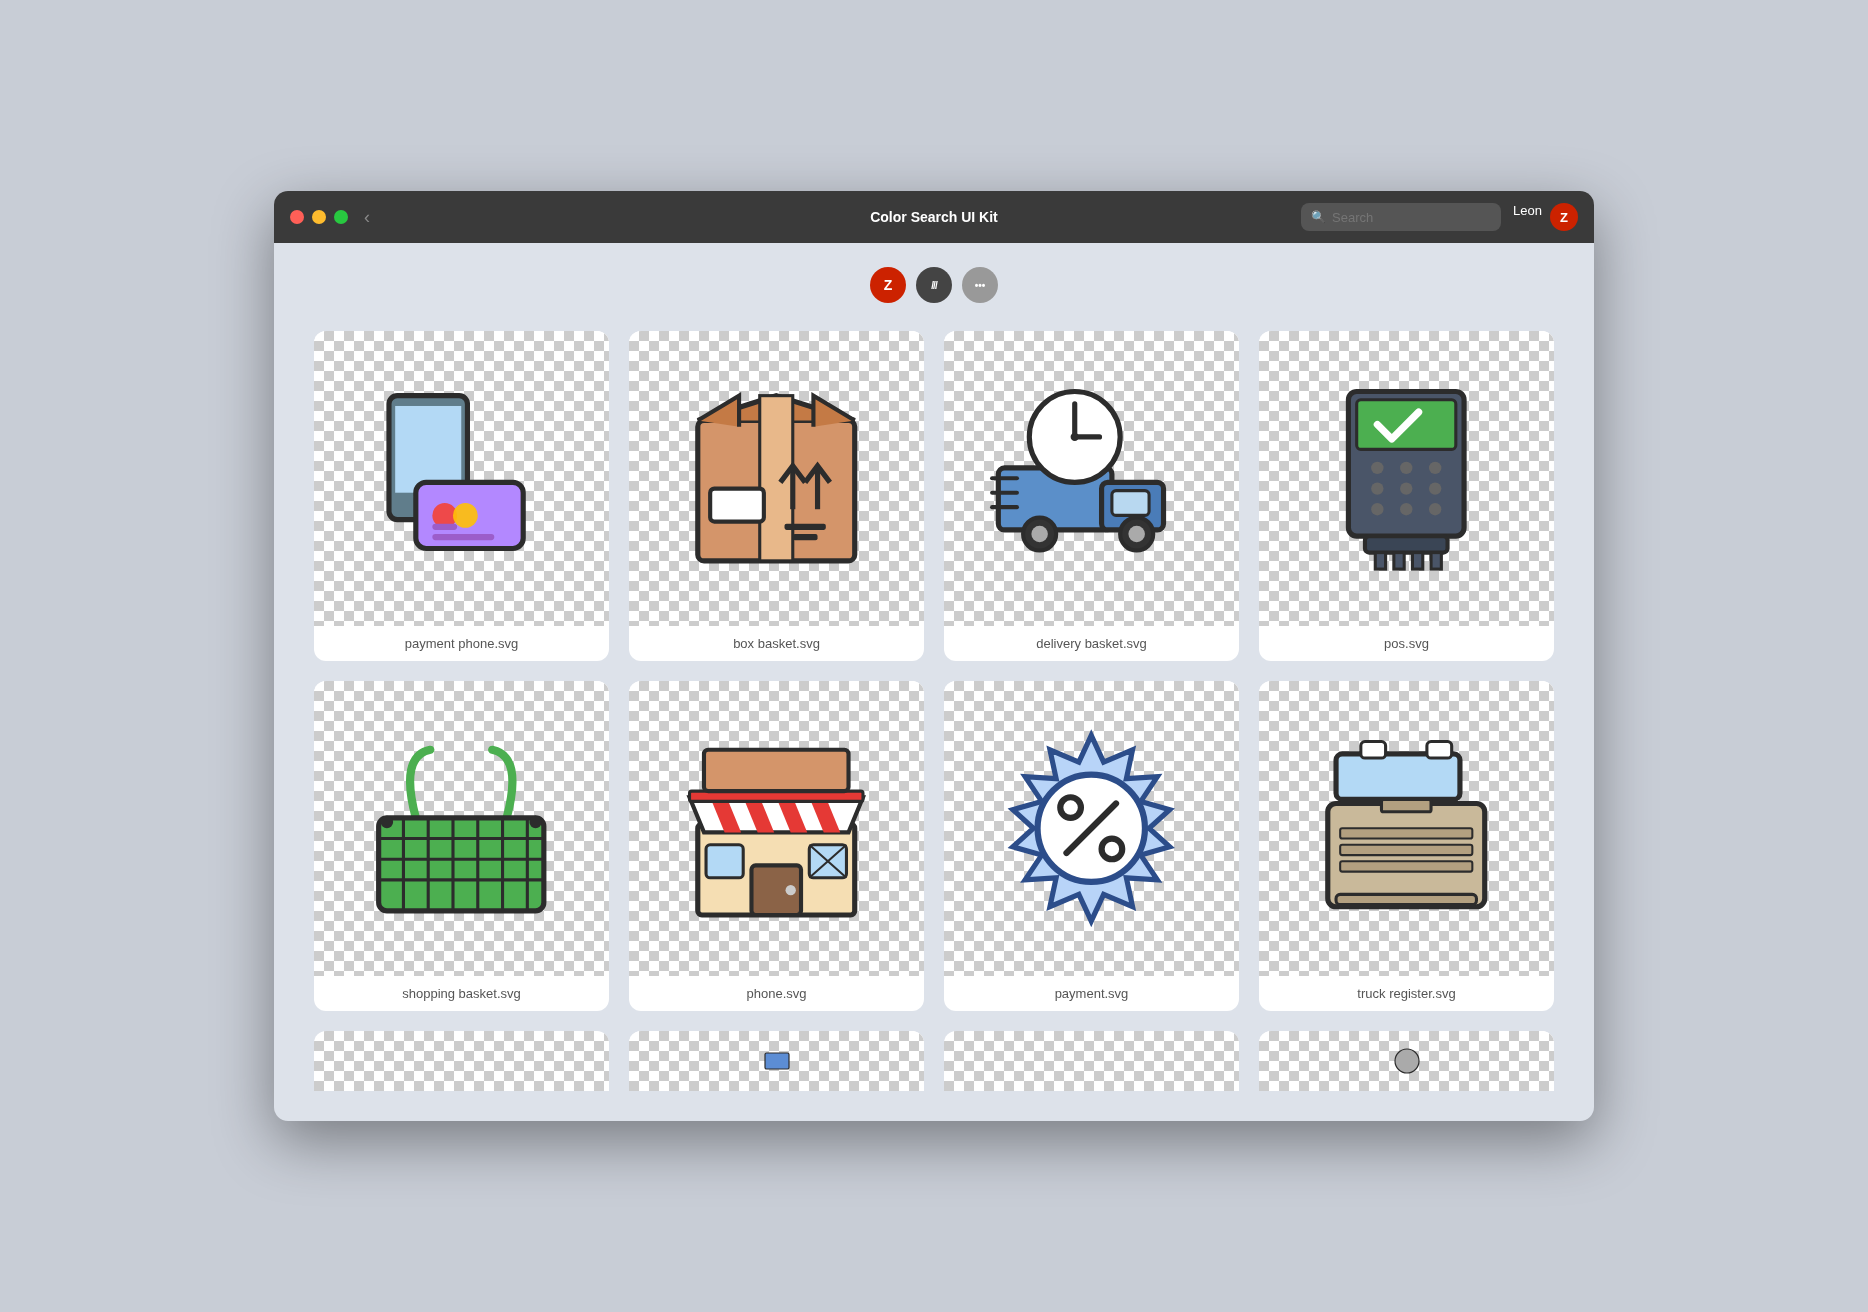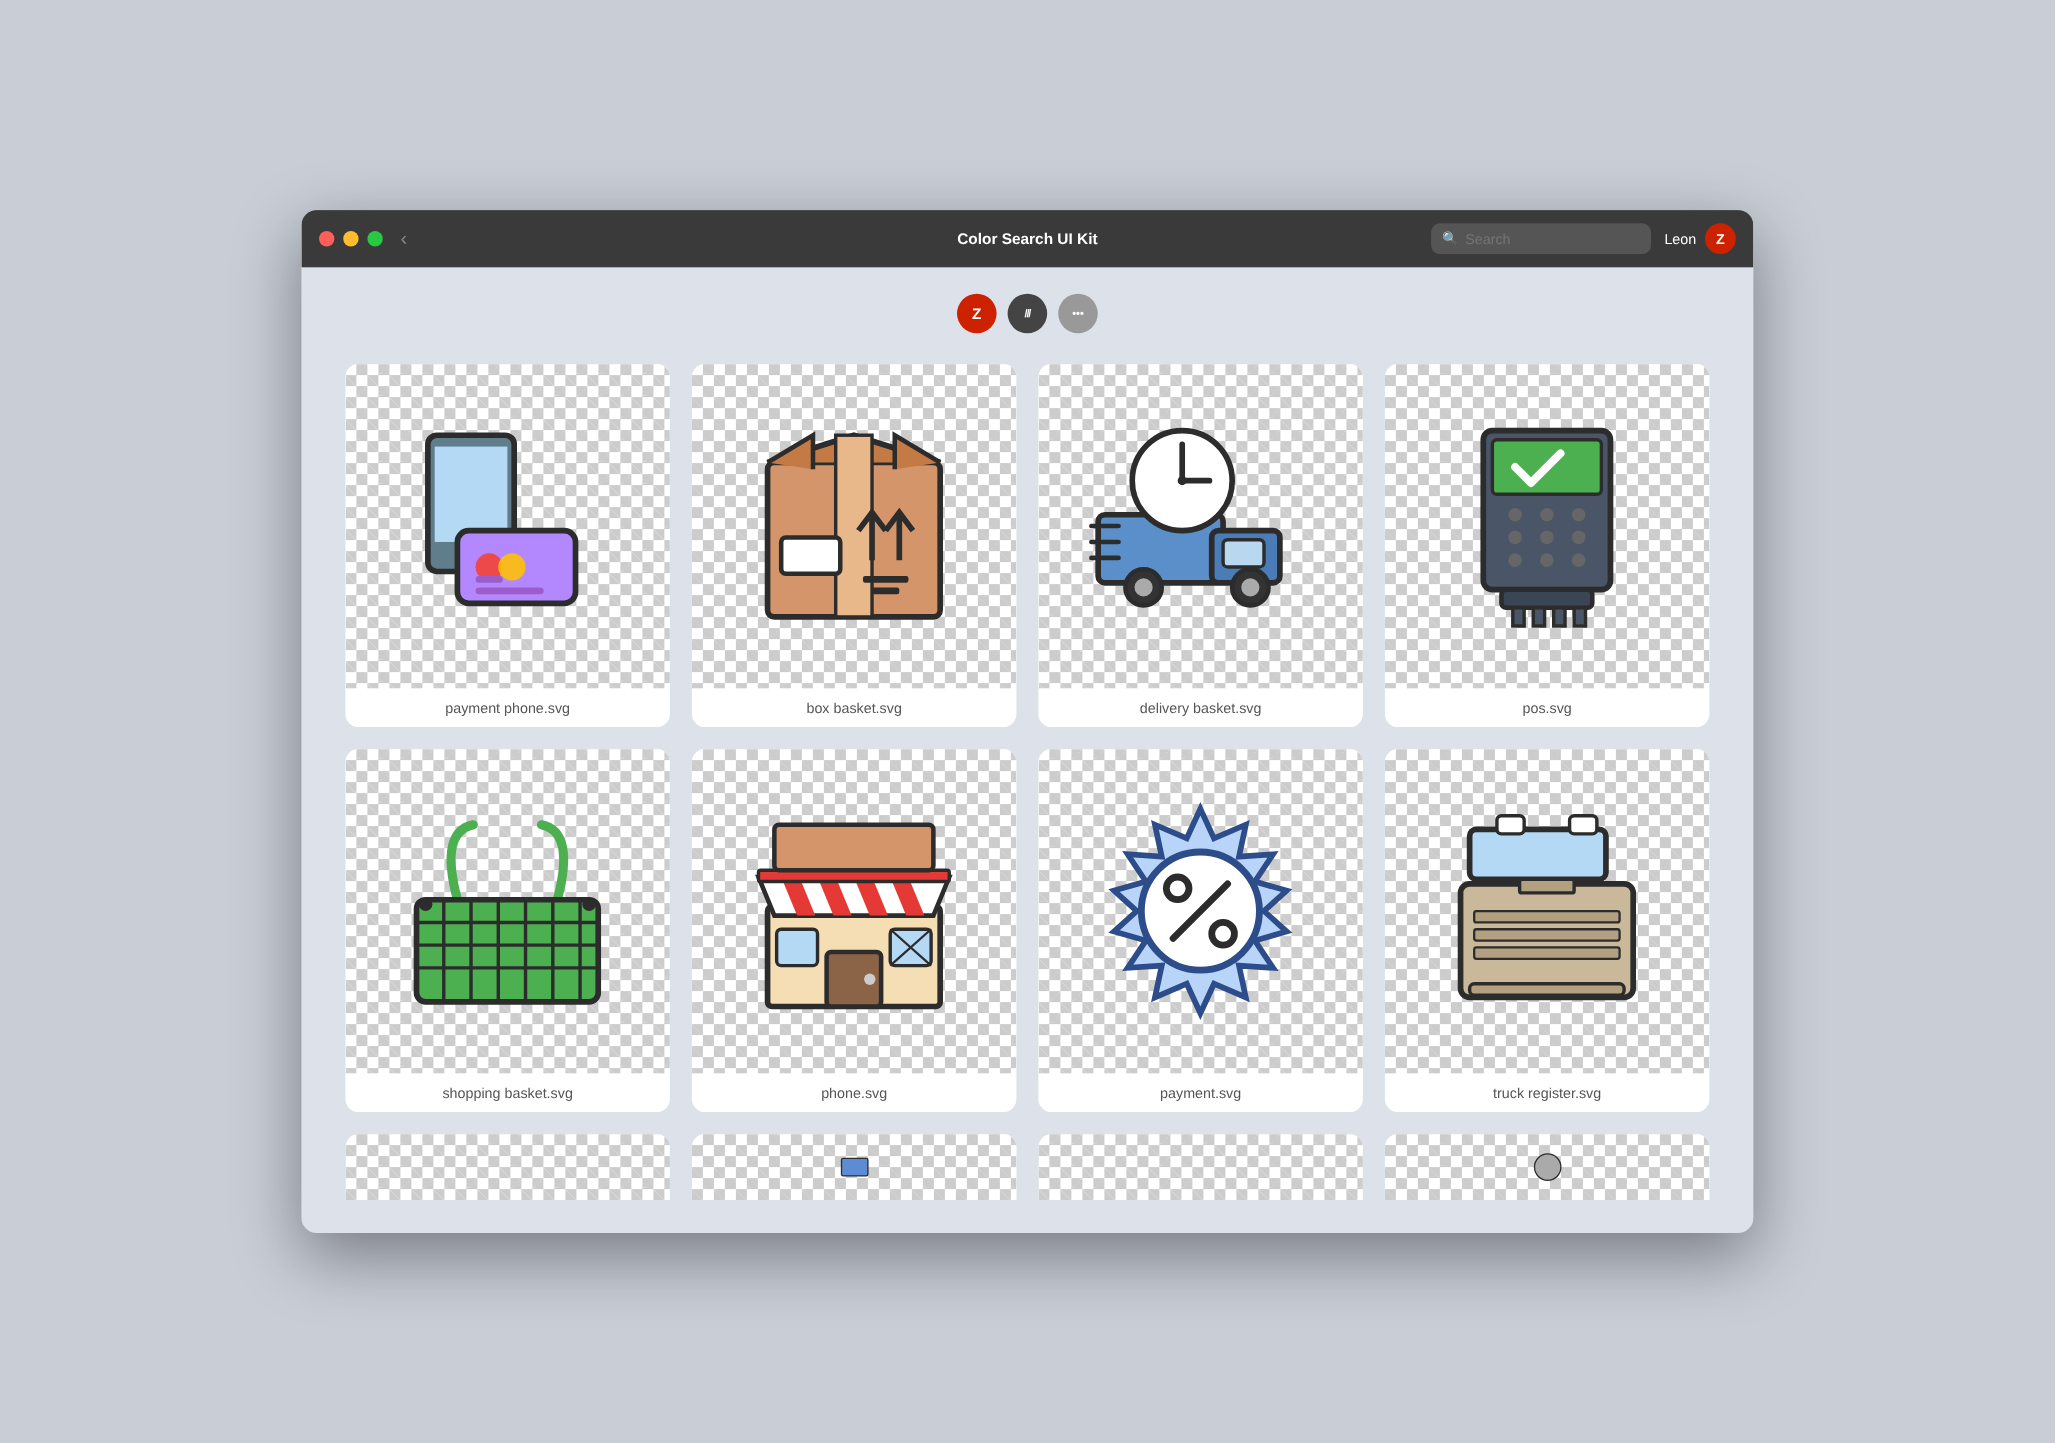--- a/index.html
+++ b/index.html
@@ -92,21 +92,21 @@
       width: 100%;
     }
 
     .search-icon-sm {
       color: #888;
       font-size: 12px;
     }
 
     .user-info {
       display: flex;
-      align-items: center;
+      align-items: flex-start;
       gap: 8px;
       color: #fff;
       font-size: 13px;
     }
 
     .user-avatar {
       width: 28px;
       height: 28px;
       border-radius: 50%;
       background: #cc2200;

